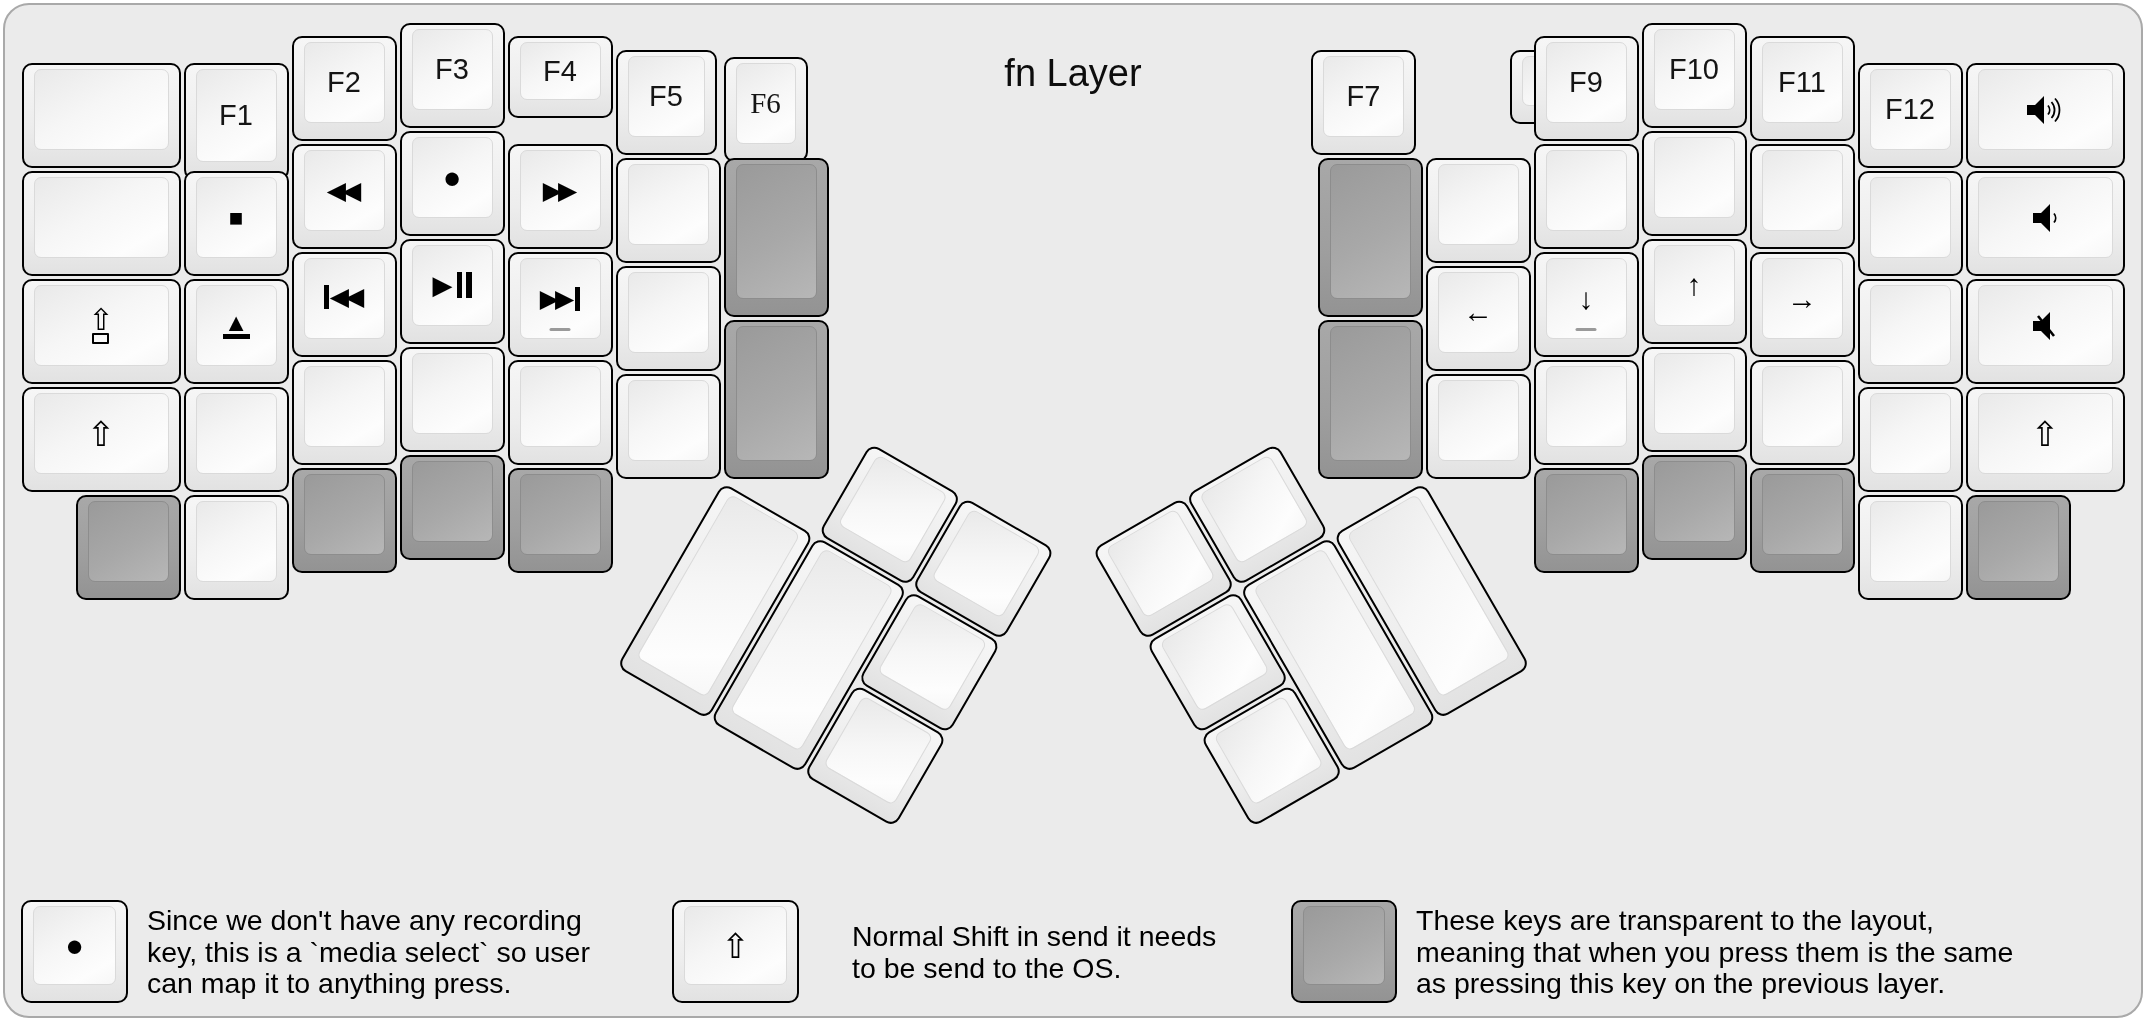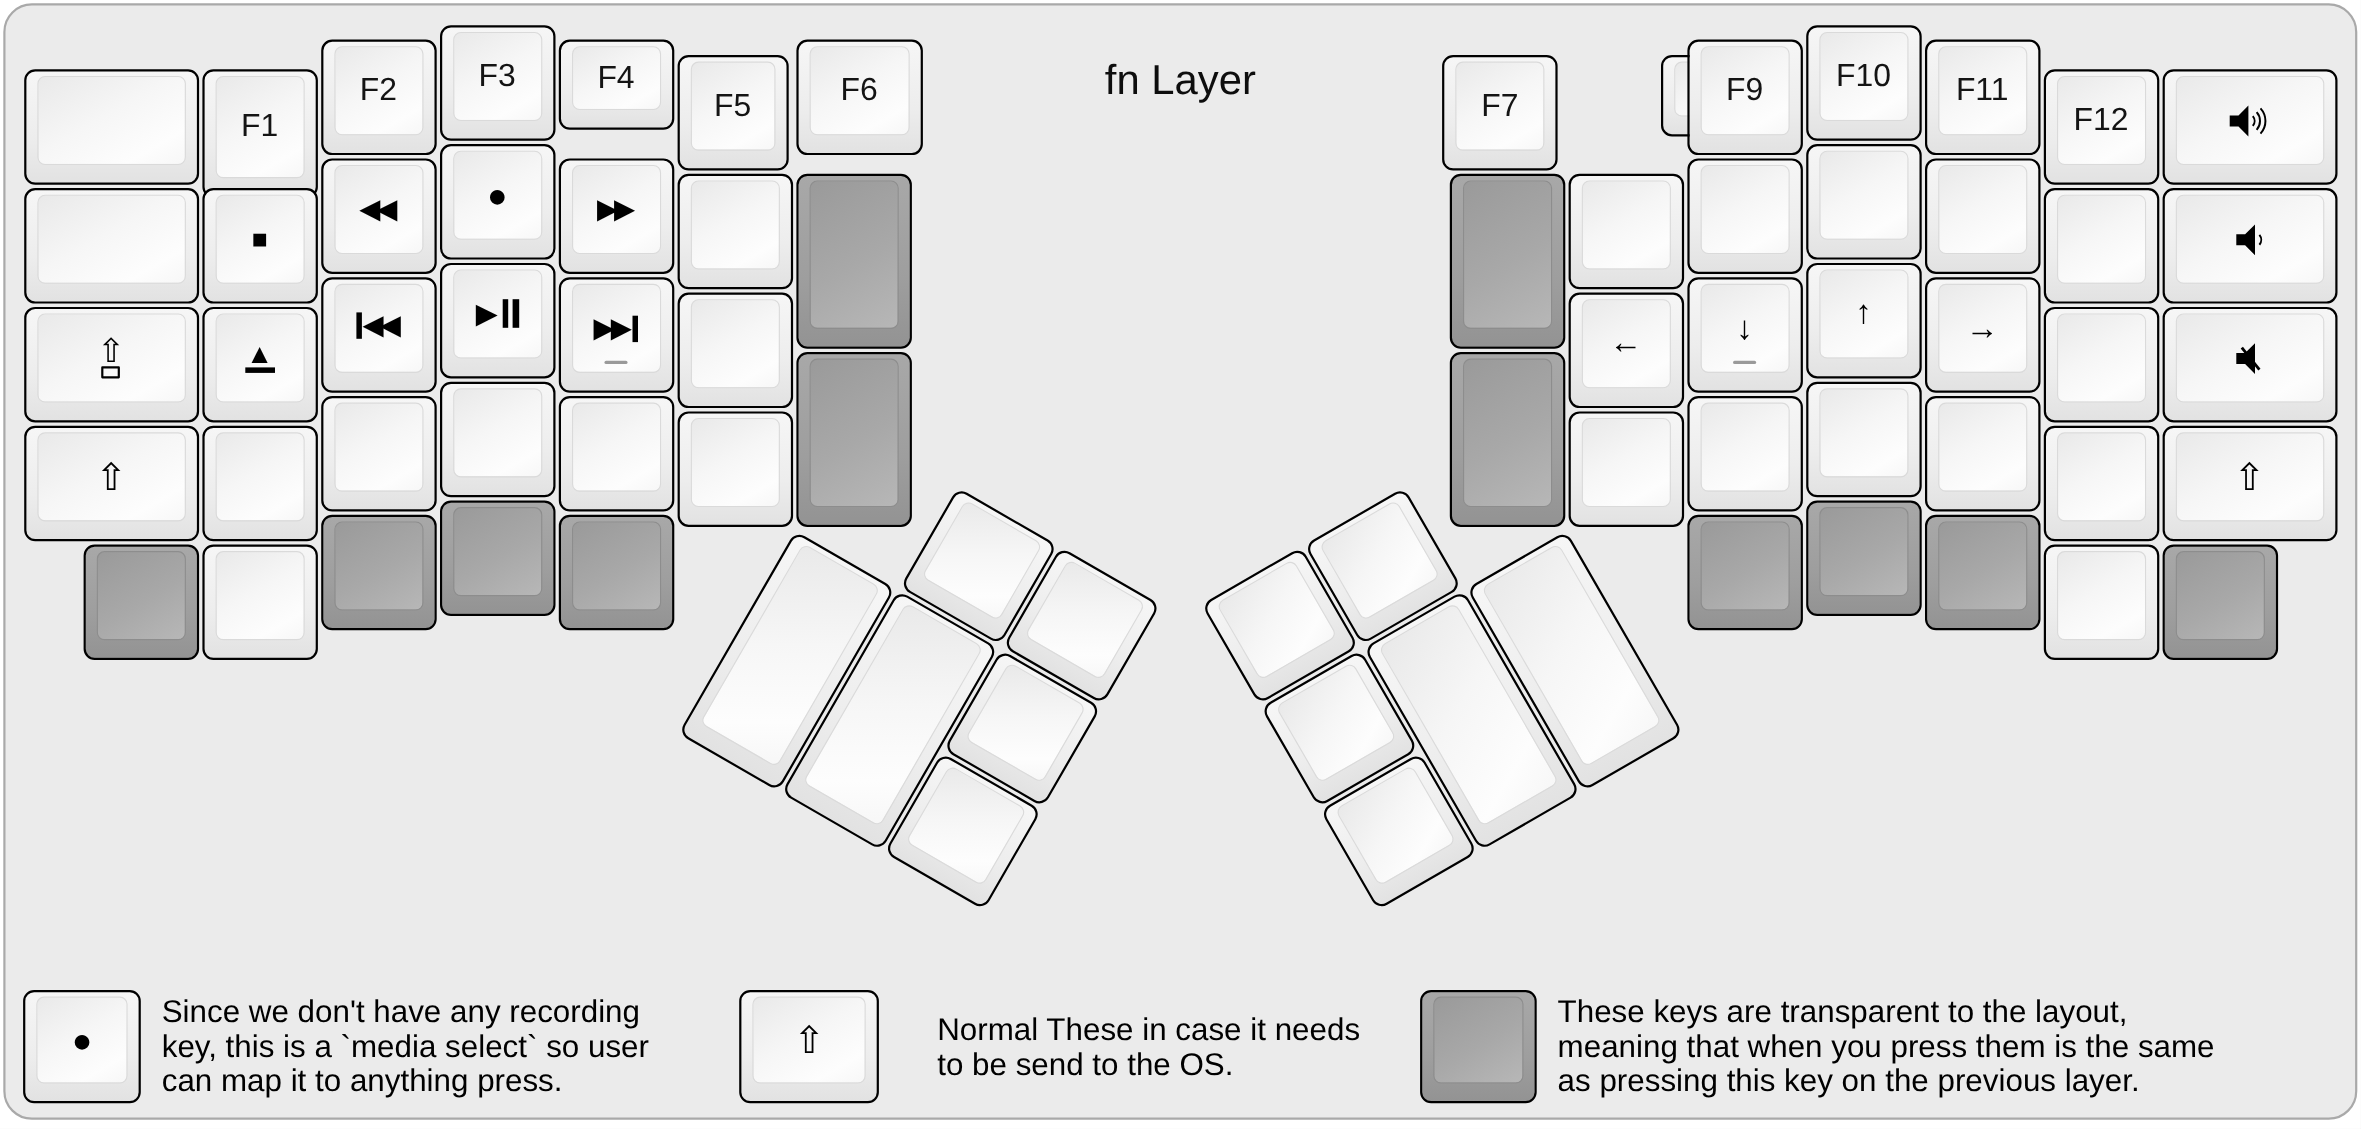--- a/index.html
+++ b/index.html
@@ -150,21 +150,21 @@
     </div>
     <div class="key white" style="left: 615.5px; top: 157.5px; width: 105px; height: 105px;">
       <div class="keytop"></div>
     </div>
     <div class="key white" style="left: 615.5px; top: 265.5px; width: 105px; height: 105px;">
       <div class="keytop"></div>
     </div>
     <div class="key white" style="left: 615.5px; top: 373.5px; width: 105px; height: 105px;">
       <div class="keytop"></div>
     </div>
-    <div class="key white" style="left: 723.5px; top: 36px; width: 115px; height: 105px;">
+    <div class="key white" style="left: 723.5px; top: 57px; width: 84px; height: 105px; font-family: Liberation Serif, serif;">
       <div class="keytop">
         <span class="key-label">F6</span>
       </div>
     </div>
     <div class="key gray" style="left: 723.5px; top: 157.5px; width: 105px; height: 159px;">
       <div class="keytop"></div>
     </div>
     <div class="key gray" style="left: 723.5px; top: 319.5px; width: 105px; height: 159px;">
       <div class="keytop"></div>
     </div>
@@ -373,21 +373,21 @@
       <div>Since we don't have any recording</div>
       <div>key, this is a `media select` so user</div>
       <div>can map it to anything press.</div>
     </div>
     <div class="key white" style="left: 672px; top: 900px; width: 127px; height: 103px;">
       <div class="keytop">
         <span><span class="g" style="font-size:34px">⇧</span></span>
       </div>
     </div>
     <div class="legend-text" style="left: 852px; top: 921px;">
-      <div>Normal These in case it needs</div>
+      <div>Normal Shift in send it needs</div>
       <div>to be send to the OS.</div>
     </div>
     <div class="key gray" style="left: 1291px; top: 900px; width: 106px; height: 103px;">
       <div class="keytop"></div>
     </div>
     <div class="legend-text" style="left: 1416px; top: 905px;">
       <div>These keys are transparent to the layout,</div>
       <div>meaning that when you press them is the same</div>
       <div>as pressing this key on the previous layer.</div>
     </div>

